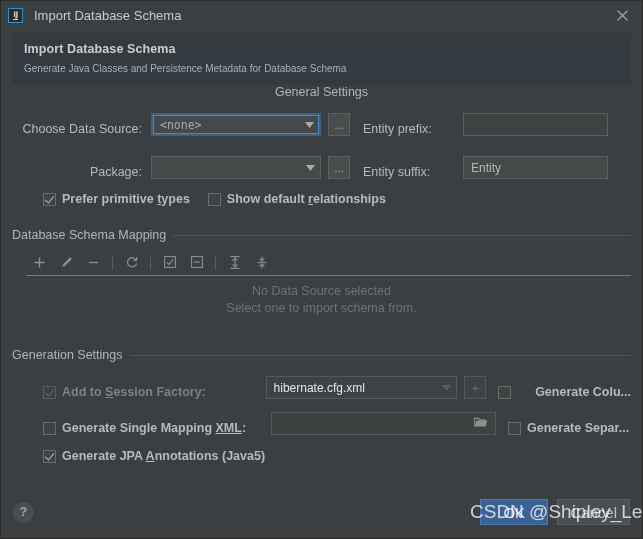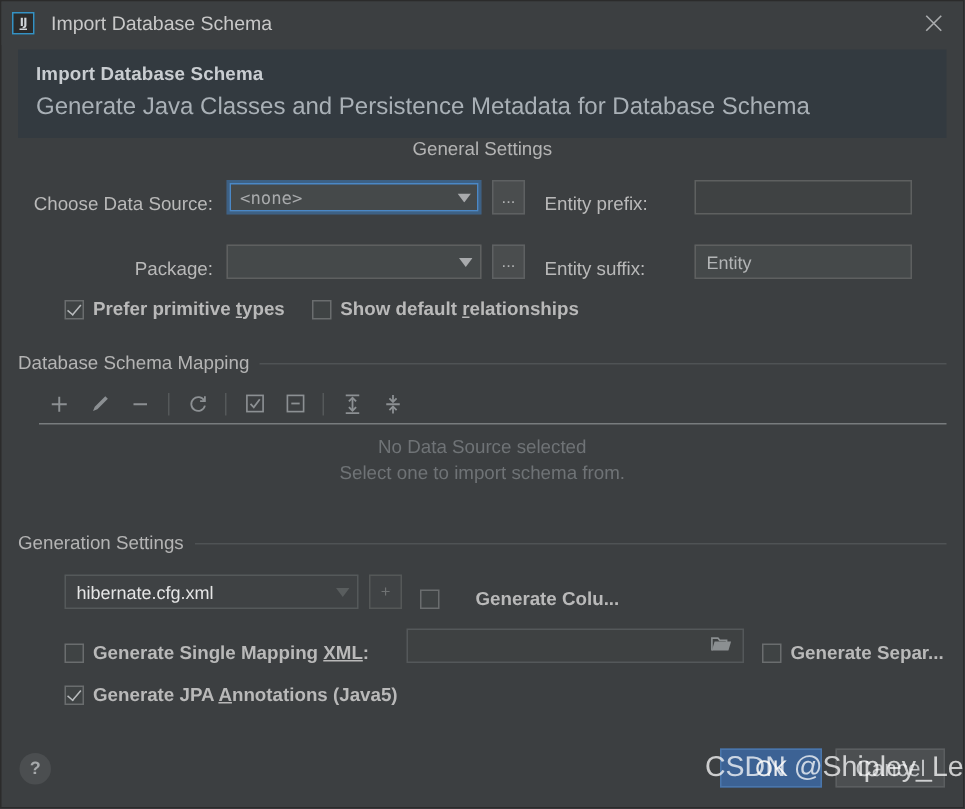--- a/index.html
+++ b/index.html
@@ -59,21 +59,21 @@
     background:#333a40;
     padding:9px 12px 11px 12px;
     box-sizing:border-box;
   }
   #banner-title{
     font-size:12.5px;font-weight:bold;color:#c9cdd1;
     letter-spacing:0.1px;
     margin-bottom:7px;
   }
   #banner-sub{
-    font-size:16px;color:#a9b0b6;
+    font-size:10px;color:#a9b0b6;
   }
 
   
   #content{flex:1 1 auto;position:relative;padding:0 11px;}
 
   .group-header{
     display:flex;align-items:center;
     gap:7px;
     height:16px;
     color:#b4b4b4;
@@ -377,20 +377,24 @@
       <div>No Data Source selected</div>
       <div>Select one to import schema from.</div>
     </div>
 
     <div class="group-header" style="margin-top:8px;">
       <span>Generation Settings</span>
       <span class="rule"></span>
     </div>
 
     <div class="row" style="margin-top:13px;padding-left:31px;">
+      <span class="cb dis" style="width:228px;">
+        <span class="cbox checked"></span>
+        <span class="lbl"><span>Add to </span><span class="mn">S</span><span>ession Factory:</span></span>
+      </span>
       <div class="combo disabled" style="width:196px;">
         <span class="val" style="font-family:'Liberation Sans',sans-serif;font-size:12px;">hibernate.cfg.xml</span>
         <span class="arrow">
           <svg width="9" height="6" viewBox="0 0 9 6">
               <path d="M0 0 L9 0 L4.5 6 Z" fill="#74777880"></path>
             </svg>
         </span>
       </div>
       <div class="sqbtn dis" style="margin-left:7px;">
         <span>+</span>

